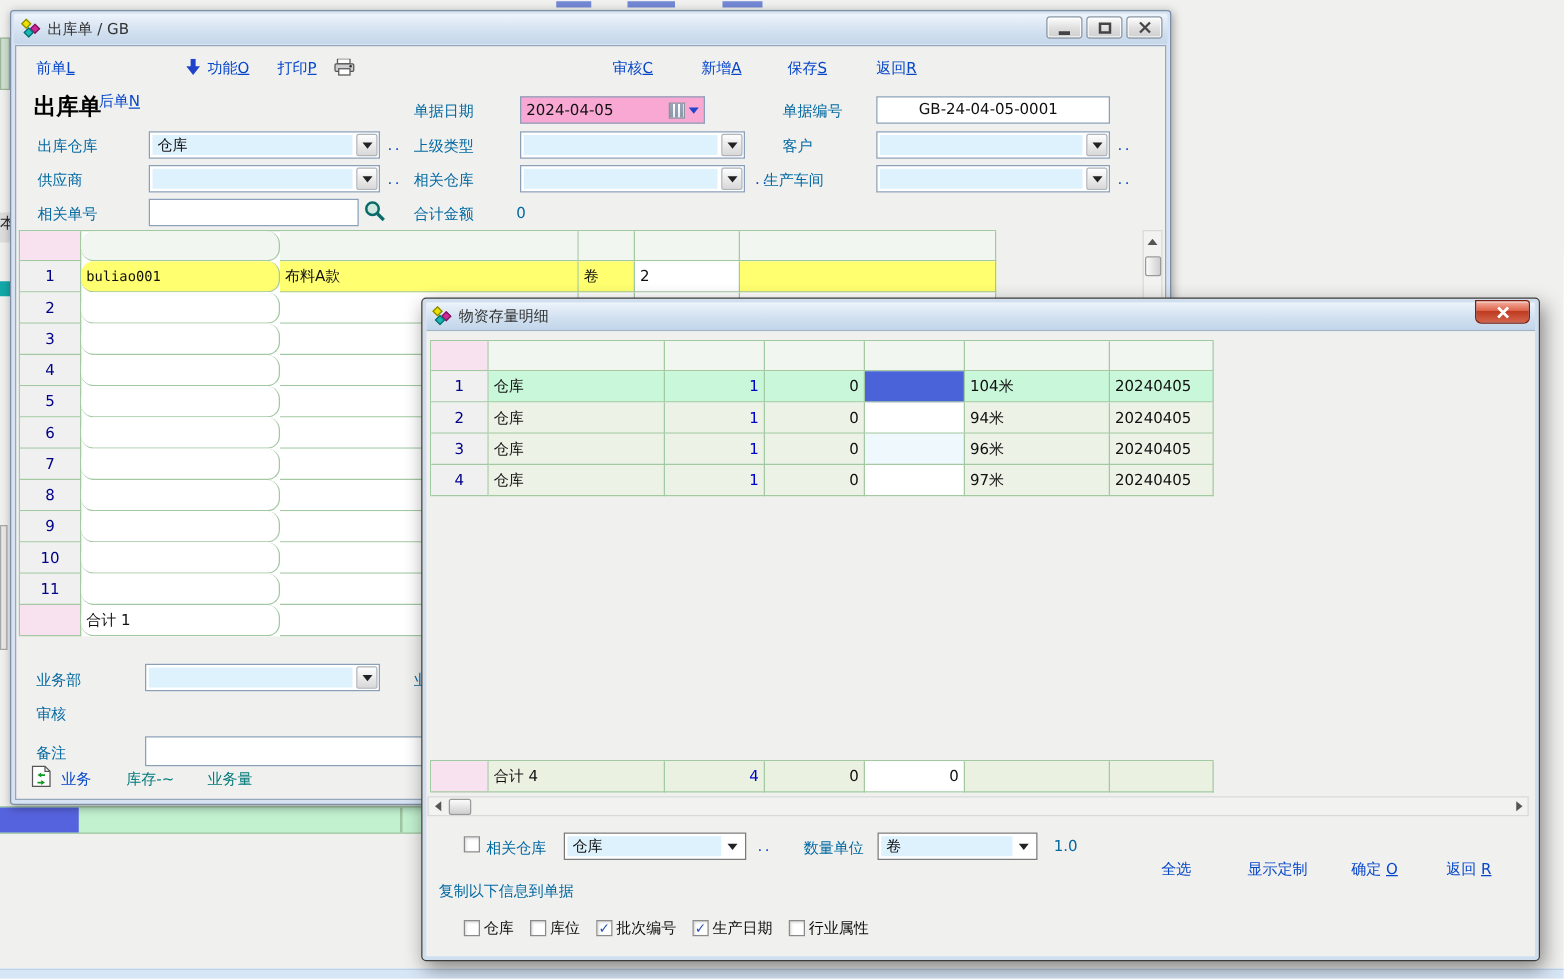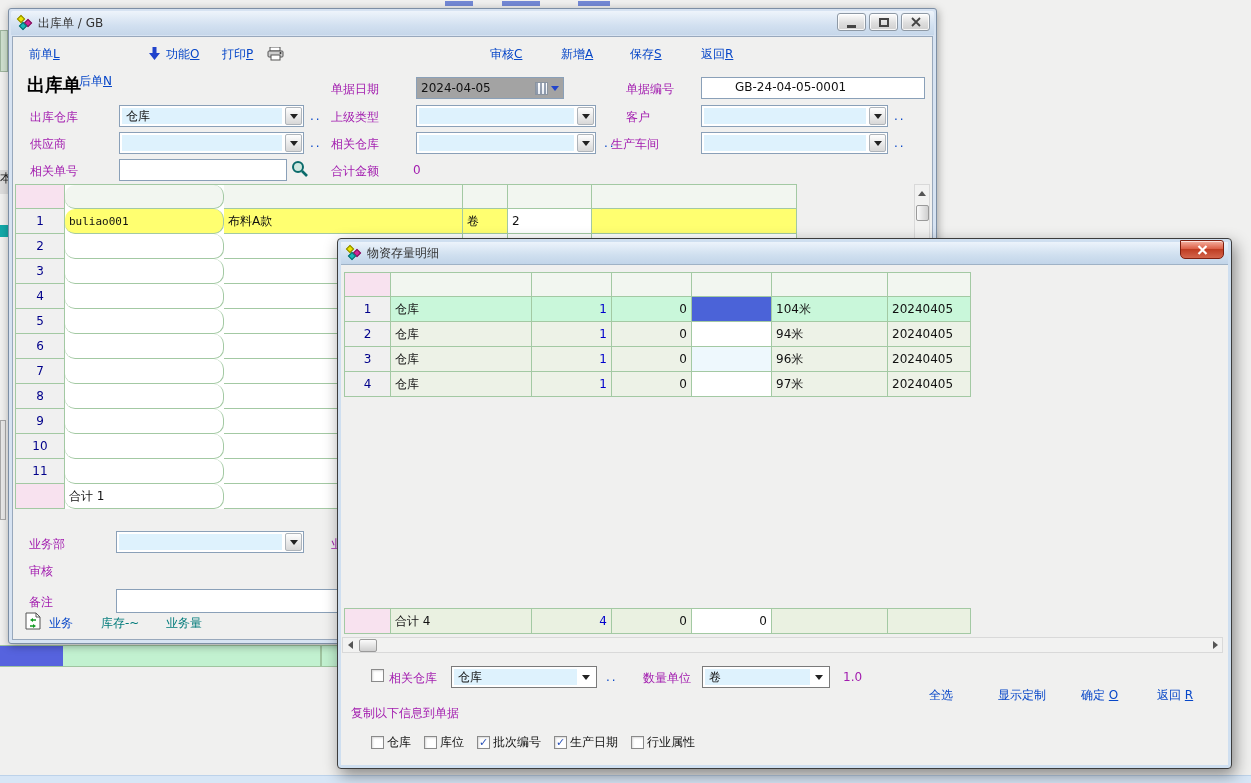--- a/index.html
+++ b/index.html
@@ -32,28 +32,28 @@
           border-radius:3px; display:flex; align-items:center; justify-content:center; box-shadow:inset 0 0 0 1px rgba(255,255,255,.8); }
   .g-min { width:9px; height:3px; background:#444; margin-top:8px; }
   .g-max { width:10px; height:9px; border:2px solid #444; }
 
   
   .tlink { position:absolute; top:37px; color:#0646c8; cursor:pointer; white-space:nowrap; }
   .key { text-decoration:underline; }
   .link { color:#0646c8; cursor:pointer; white-space:nowrap; }
 
   
-  .flabel { position:absolute; color:#a21caf; }
+  .flabel { position:absolute; color:#0369a1; }
   .combo { position:absolute; height:22px; border:1px solid #8aa0b8; background:#fff; display:flex; }
   .combo .fill { flex:1; margin:2px; background:#def2fd; display:flex; align-items:center; padding-left:4px; overflow:hidden; }
   .combo .btn { width:17px; margin:1px; background:linear-gradient(#fefefe,#d8d8d8); border:1px solid #aeb4ba; border-radius:2px; display:flex; align-items:center; justify-content:center; }
   .tri { width:0; height:0; border:4px solid transparent; border-top:5px solid #222; margin-top:5px; }
   .tinput { position:absolute; height:22px; background:#fff; border:1px solid #8aa0b8; padding:2px 4px; }
   .dots { position:absolute; color:#0646c8; letter-spacing:2px; }
-  .dfield { position:absolute; height:22px; background:#a3a3a3; border:1px solid #8aa0b8; display:flex; align-items:center; padding-left:4px; }
+  .dfield { position:absolute; height:22px; background:#f9a8d4; border:1px solid #8aa0b8; display:flex; align-items:center; padding-left:4px; }
   .dfield .cal { margin-left:auto; width:13px; height:13px; border:1px solid #8a94a0;
                  background:linear-gradient(#fff,#e8ecf2), repeating-linear-gradient(90deg,#9aa4b4 0 2px,#fff 2px 4px); background-blend-mode:multiply; }
   .dfield .tri { border-top-color:#2244cc; margin:5px 4px 0 3px; }
 
   .fcombo { position:absolute; height:22px; border:1px solid #7a7a7a; background:#fff; display:flex; align-items:stretch; }
   .fcombo .fill { flex:1; margin:2px; background:#def2fd; display:flex; align-items:center; padding-left:4px; }
   .fcombo .tri { margin:8px 6px 0 3px; }
 
   .cb { width:13px; height:13px; background:#fff; border:1px solid #8a8a8a; box-shadow:inset 1px 1px 2px #d8d8d8; display:inline-flex; align-items:center; justify-content:center; flex:none; }
   .copt { display:inline-flex; align-items:center; gap:3px; }
@@ -195,21 +195,21 @@
 
     <h1 id="heading">出库单</h1>
 
     <span class="flabel" style="left:322px;top:72px;">单据日期</span>
     <div class="dfield" style="left:407px;top:68px;width:148px;">
       <span>2024-04-05</span>
       <span class="cal"></span>
         <i class="tri"></i>
     </div>
     <span class="flabel" style="left:617px;top:72px;">单据编号</span>
-    <div class="tinput" style="left:692px;top:68px;width:224px;padding-left:33px;"><span>GB-24-04-05-0001</span></div>
+    <div class="tinput" style="left:692px;top:68px;width:187px;padding-left:33px;"><span>GB-24-04-05-0001</span></div>
 
     <span class="flabel" style="left:21px;top:100px;">出库仓库</span>
     <div class="combo" style="left:110px;top:96px;width:185px;">
       <span class="fill">仓库</span>
         <span class="btn">
           <i class="tri"></i>
         </span>
     </div>
     <span class="dots" style="left:301px;top:100px;">..</span>
     <span class="flabel" style="left:322px;top:100px;">上级类型</span>

